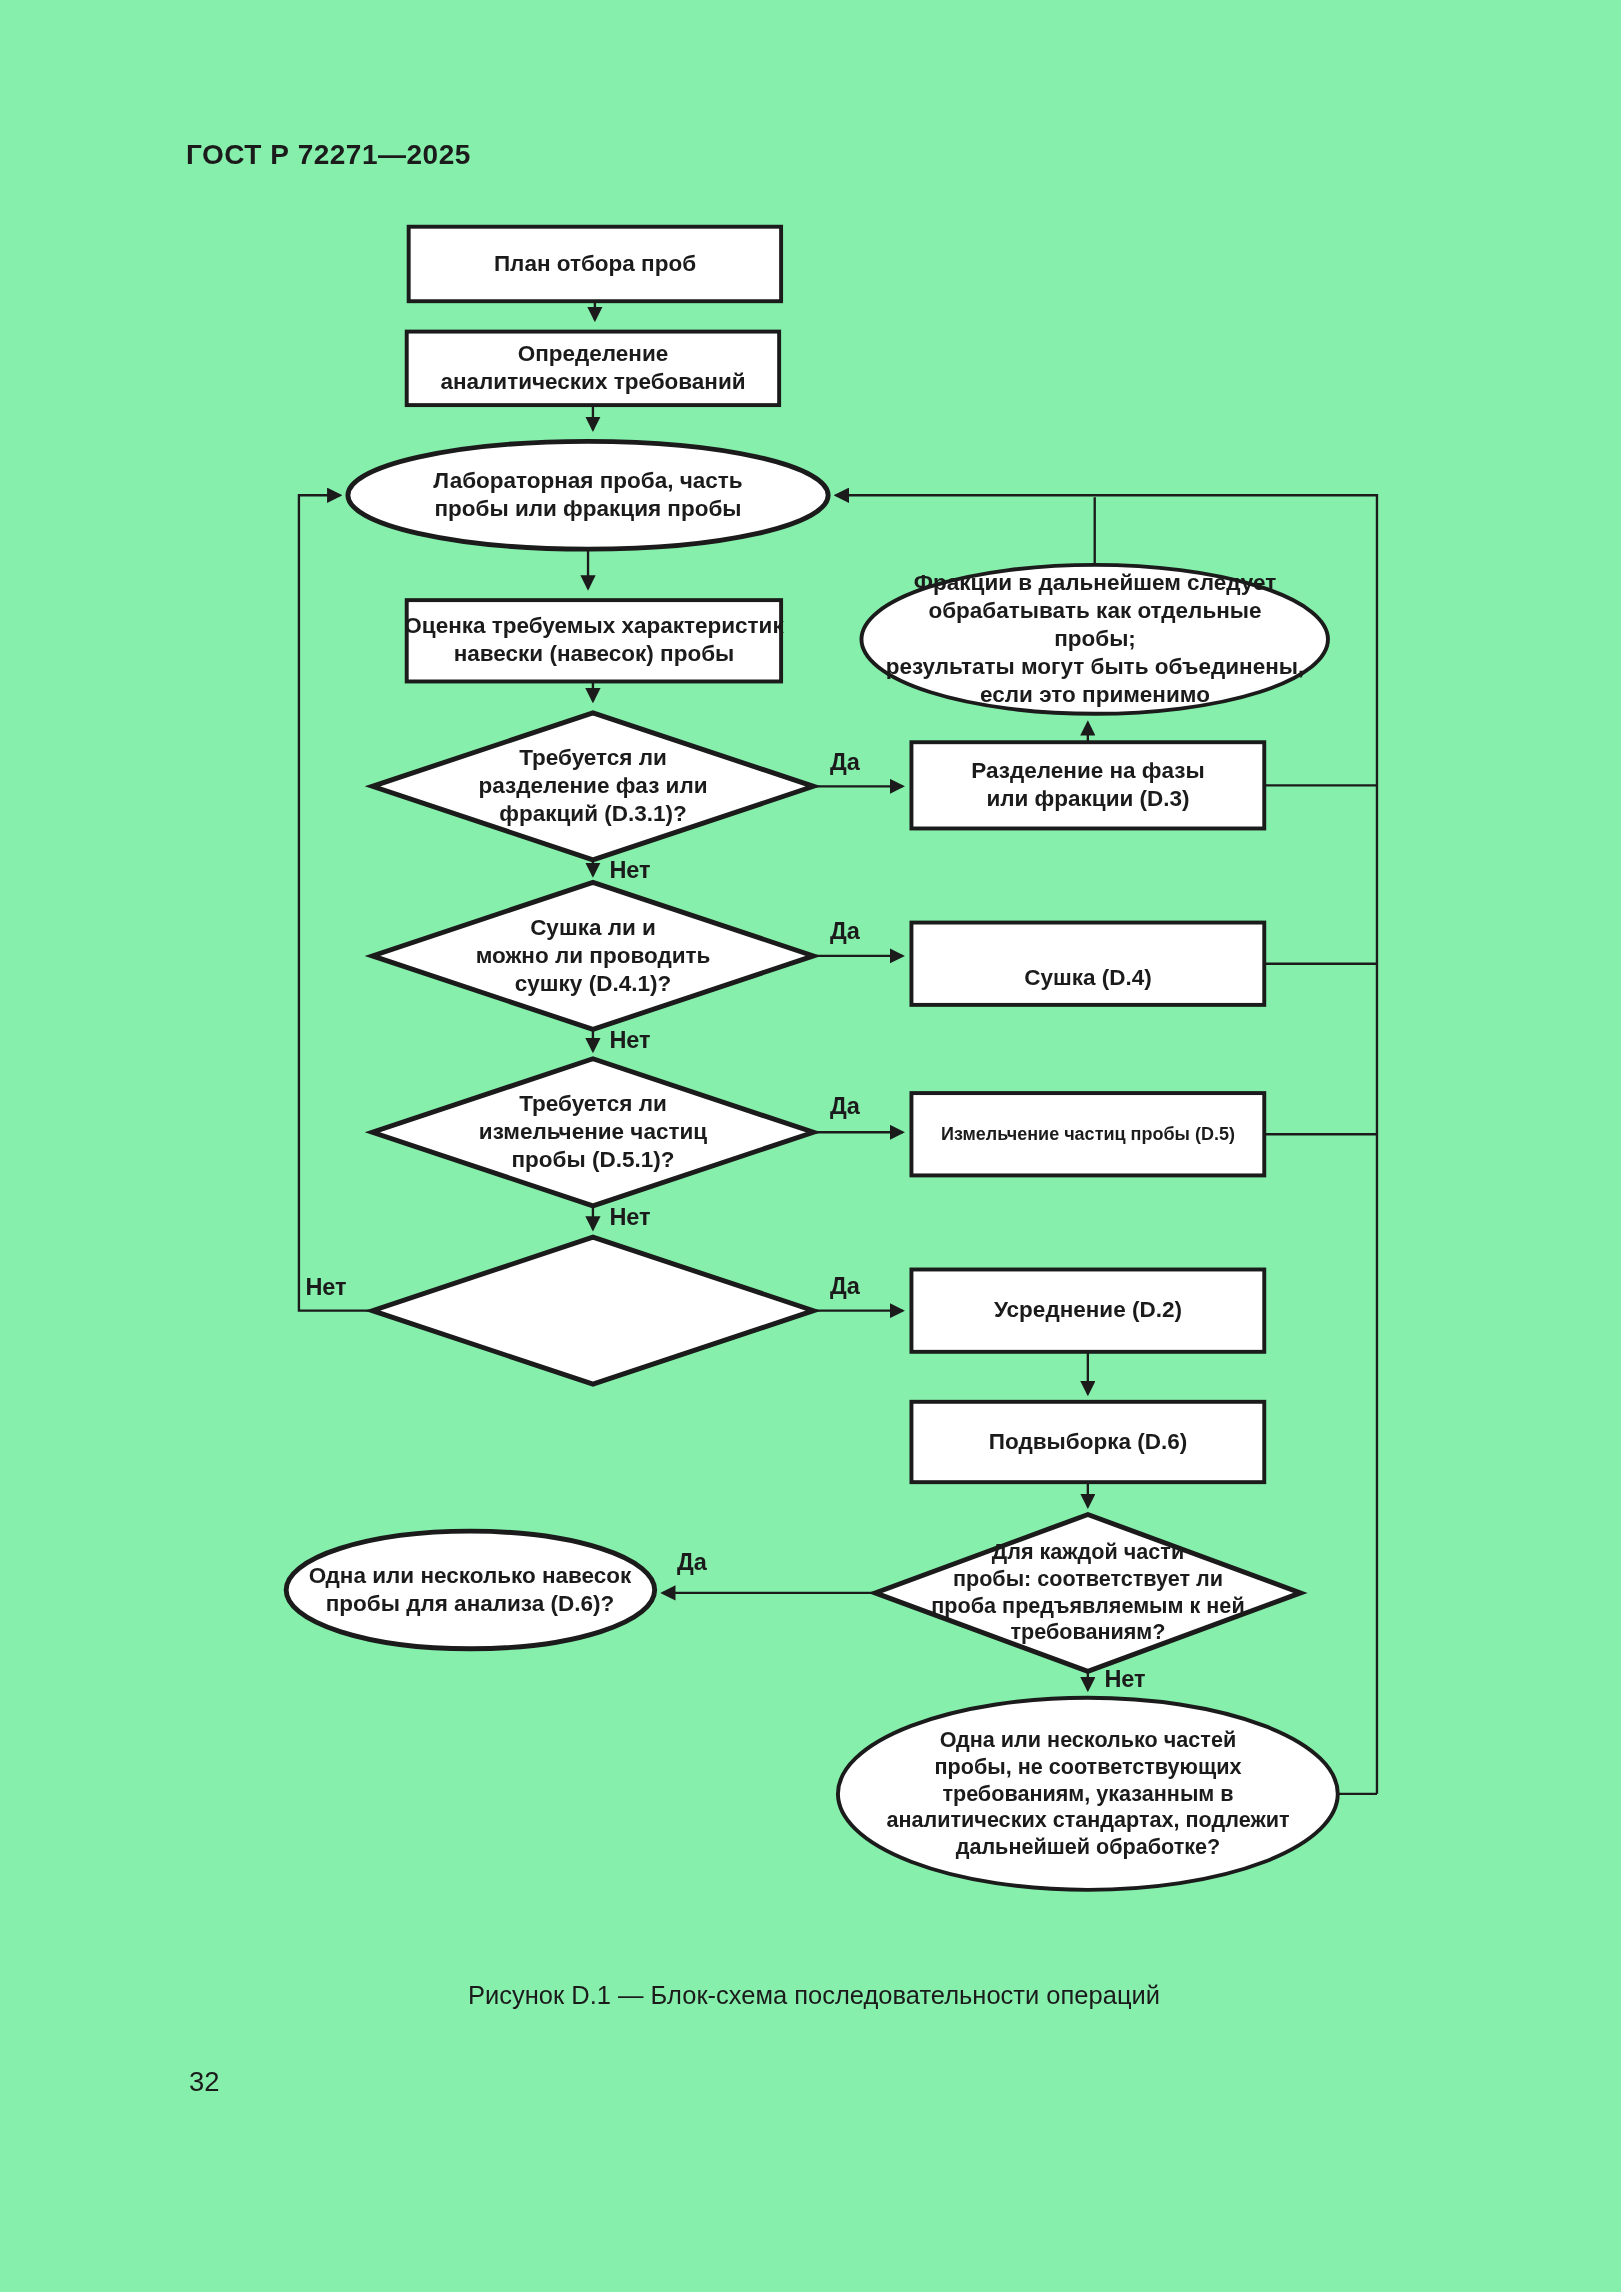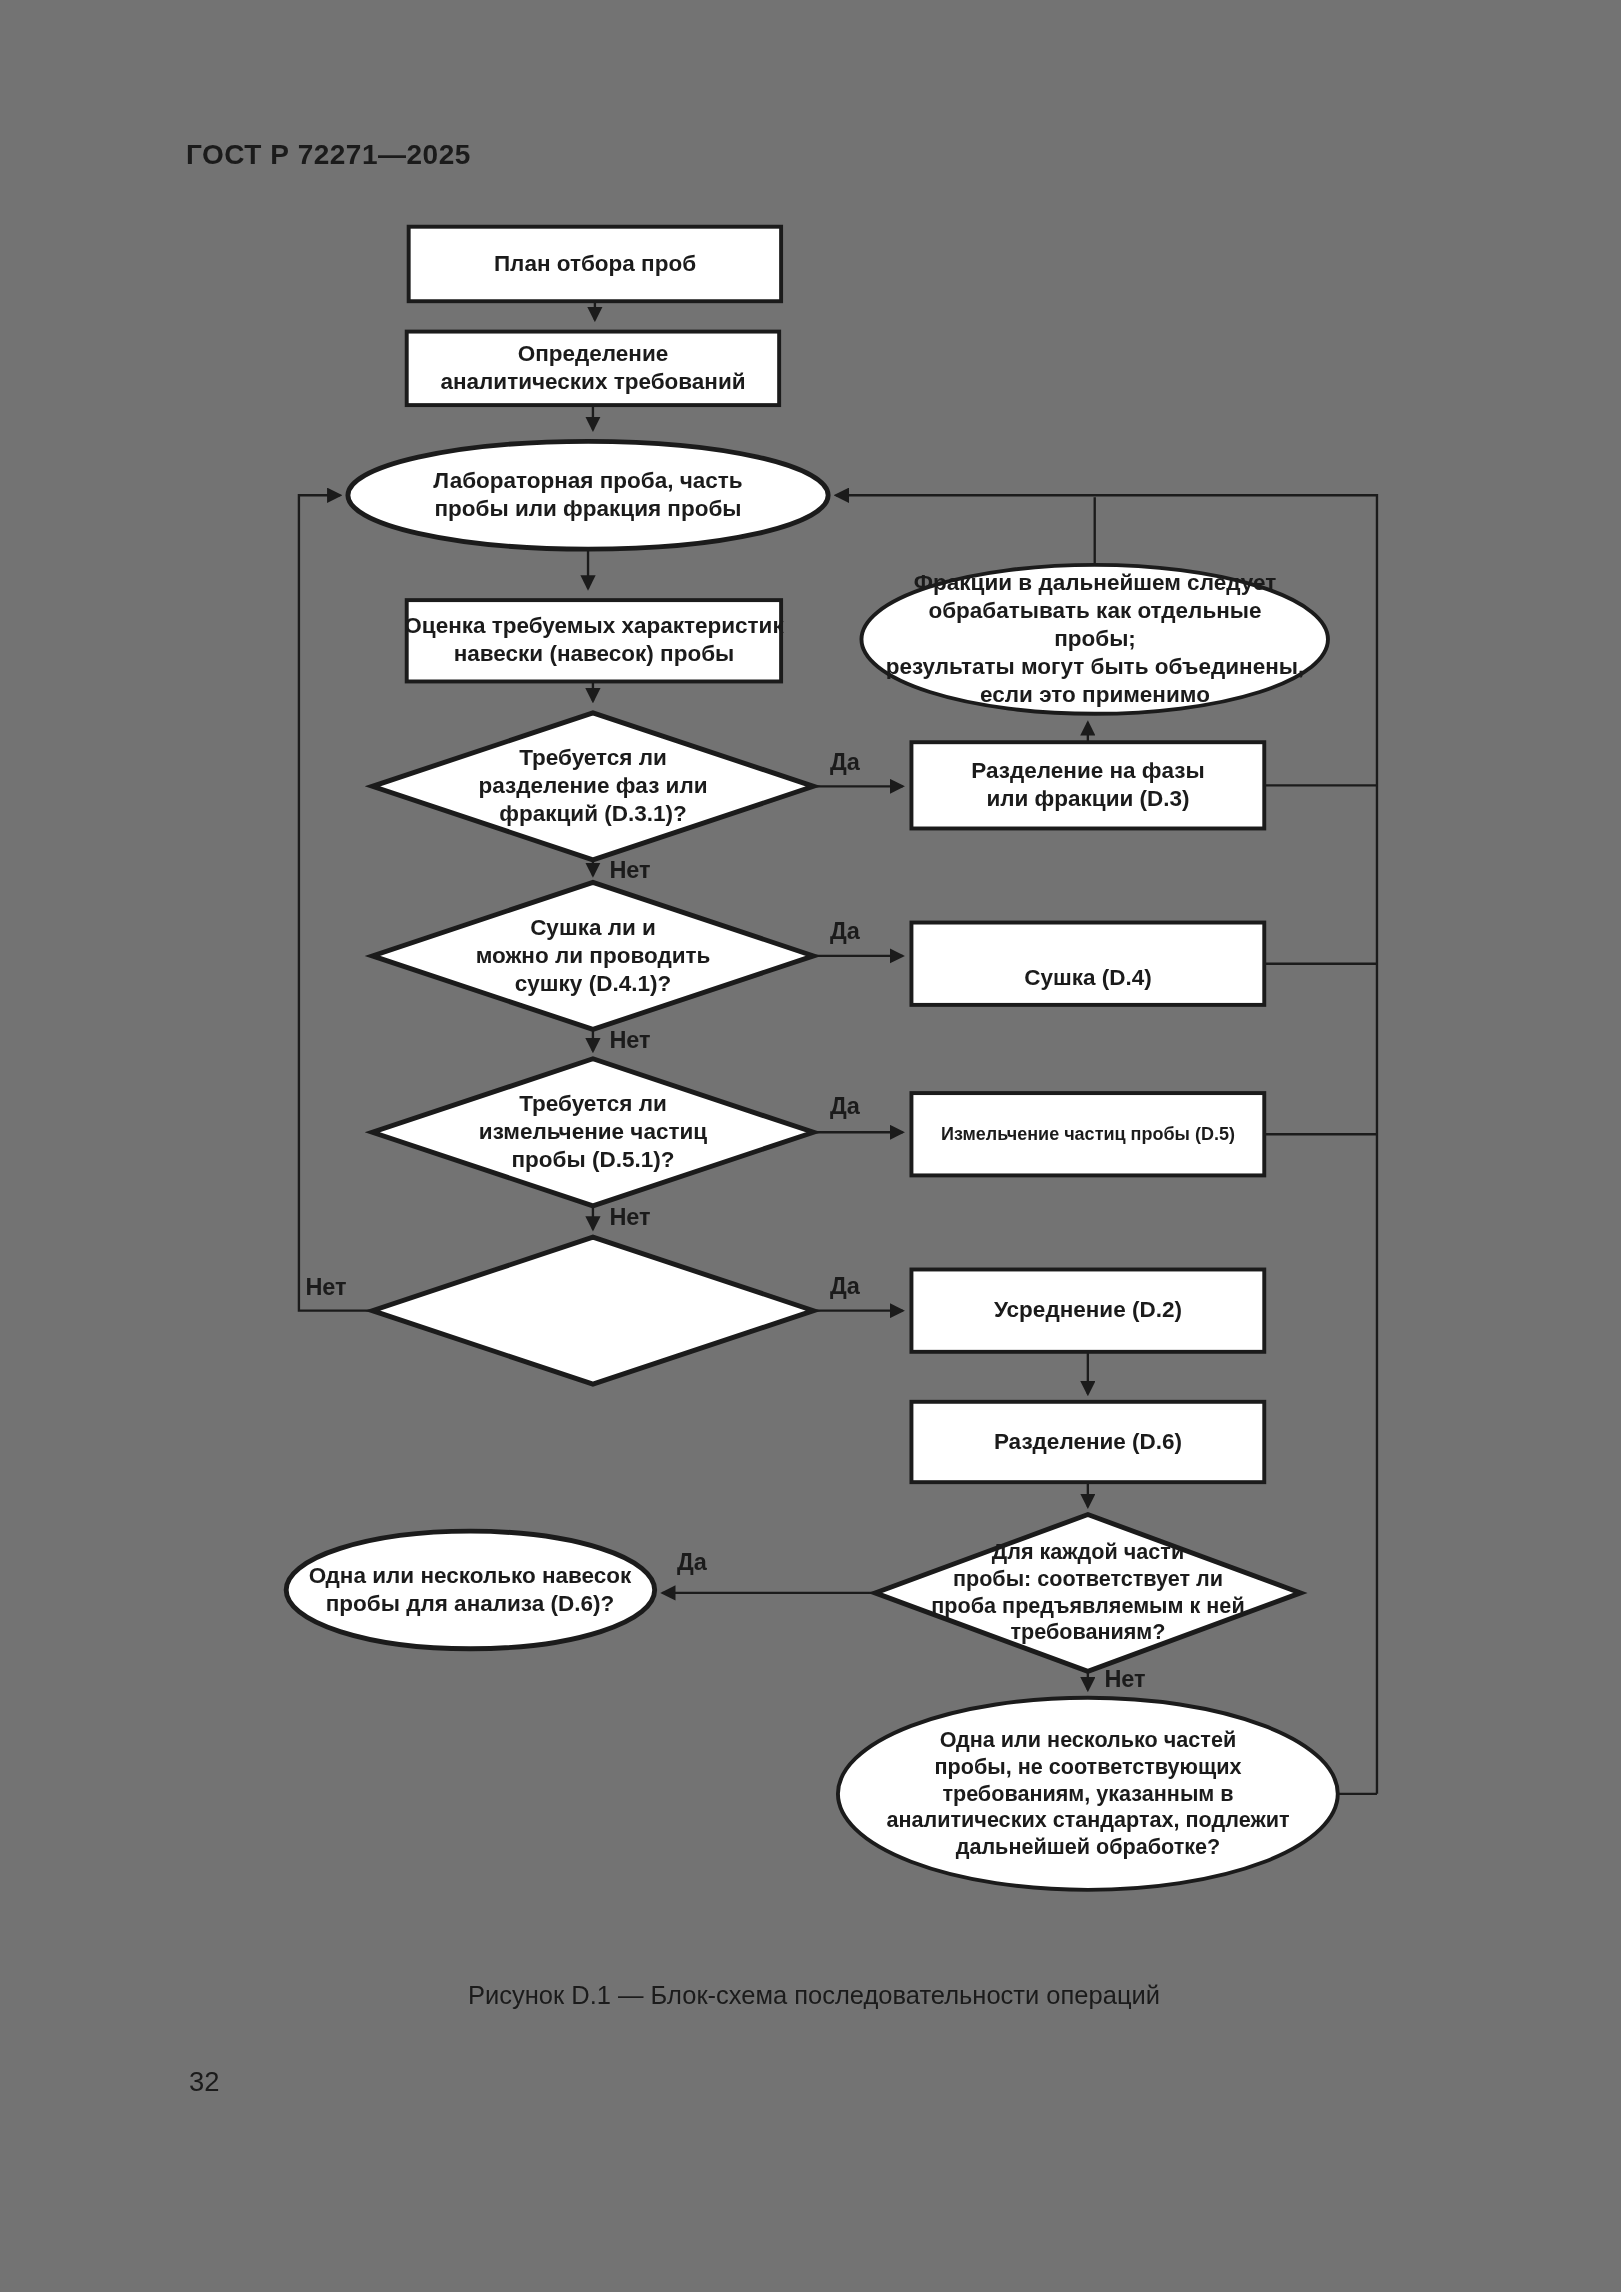--- a/index.html
+++ b/index.html
@@ -1,19 +1,19 @@
 <!DOCTYPE html>
 <html><head>
 <meta charset="utf-8">
 <style>
   html,body{margin:0;padding:0;background:#e8e8e8;}
   .page{
     position:relative;
     width:1621px;height:2293px;
-    background:#737373;
+    background:#86efac;
     font-family:"Liberation Sans","DejaVu Sans",sans-serif;
     color:#1b1b1b;
     overflow:hidden;
   }
   svg.flow{position:absolute;left:0;top:0;}
   .txt{
     position:absolute;
     transform:translate(-50%,-50%);
     text-align:center;
     white-space:pre-line;
@@ -141,21 +141,21 @@
 или фракции (D.3)</div>
   <div class="txt" style="left:593px;top:956px;width:314px;">Сушка ли и
 можно ли проводить
 сушку (D.4.1)?</div>
   <div class="txt" style="left:1088px;top:963px;width:333px;margin-top:15px;">Сушка (D.4)</div>
   <div class="txt" style="left:593px;top:1132px;width:314px;">Требуется ли
 измельчение частиц
 пробы (D.5.1)?</div>
   <div class="txt" style="left:1088px;top:1134px;width:382px;font-size:18px;">Измельчение частиц пробы (D.5)</div>
   <div class="txt" style="left:1088px;top:1310px;width:333px;">Усреднение (D.2)</div>
-  <div class="txt" style="left:1088px;top:1442px;width:333px;">Разделение (D.6)</div>
+  <div class="txt" style="left:1088px;top:1442px;width:333px;">Подвыборка (D.6)</div>
   <div class="txt" style="left:1088px;top:1593px;width:323px;font-size:21.6px;">Для каждой части
 пробы: соответствует ли
 проба предъявляемым к ней
 требованиям?</div>
   <div class="txt" style="left:470px;top:1590px;width:343px;">Одна или несколько навесок
 пробы для анализа (D.6)?</div>
   <div class="txt" style="left:1088px;top:1794px;width:421px;font-size:21.6px;">Одна или несколько частей
 пробы, не соответствующих
 требованиям, указанным в
 аналитических стандартах, подлежит

